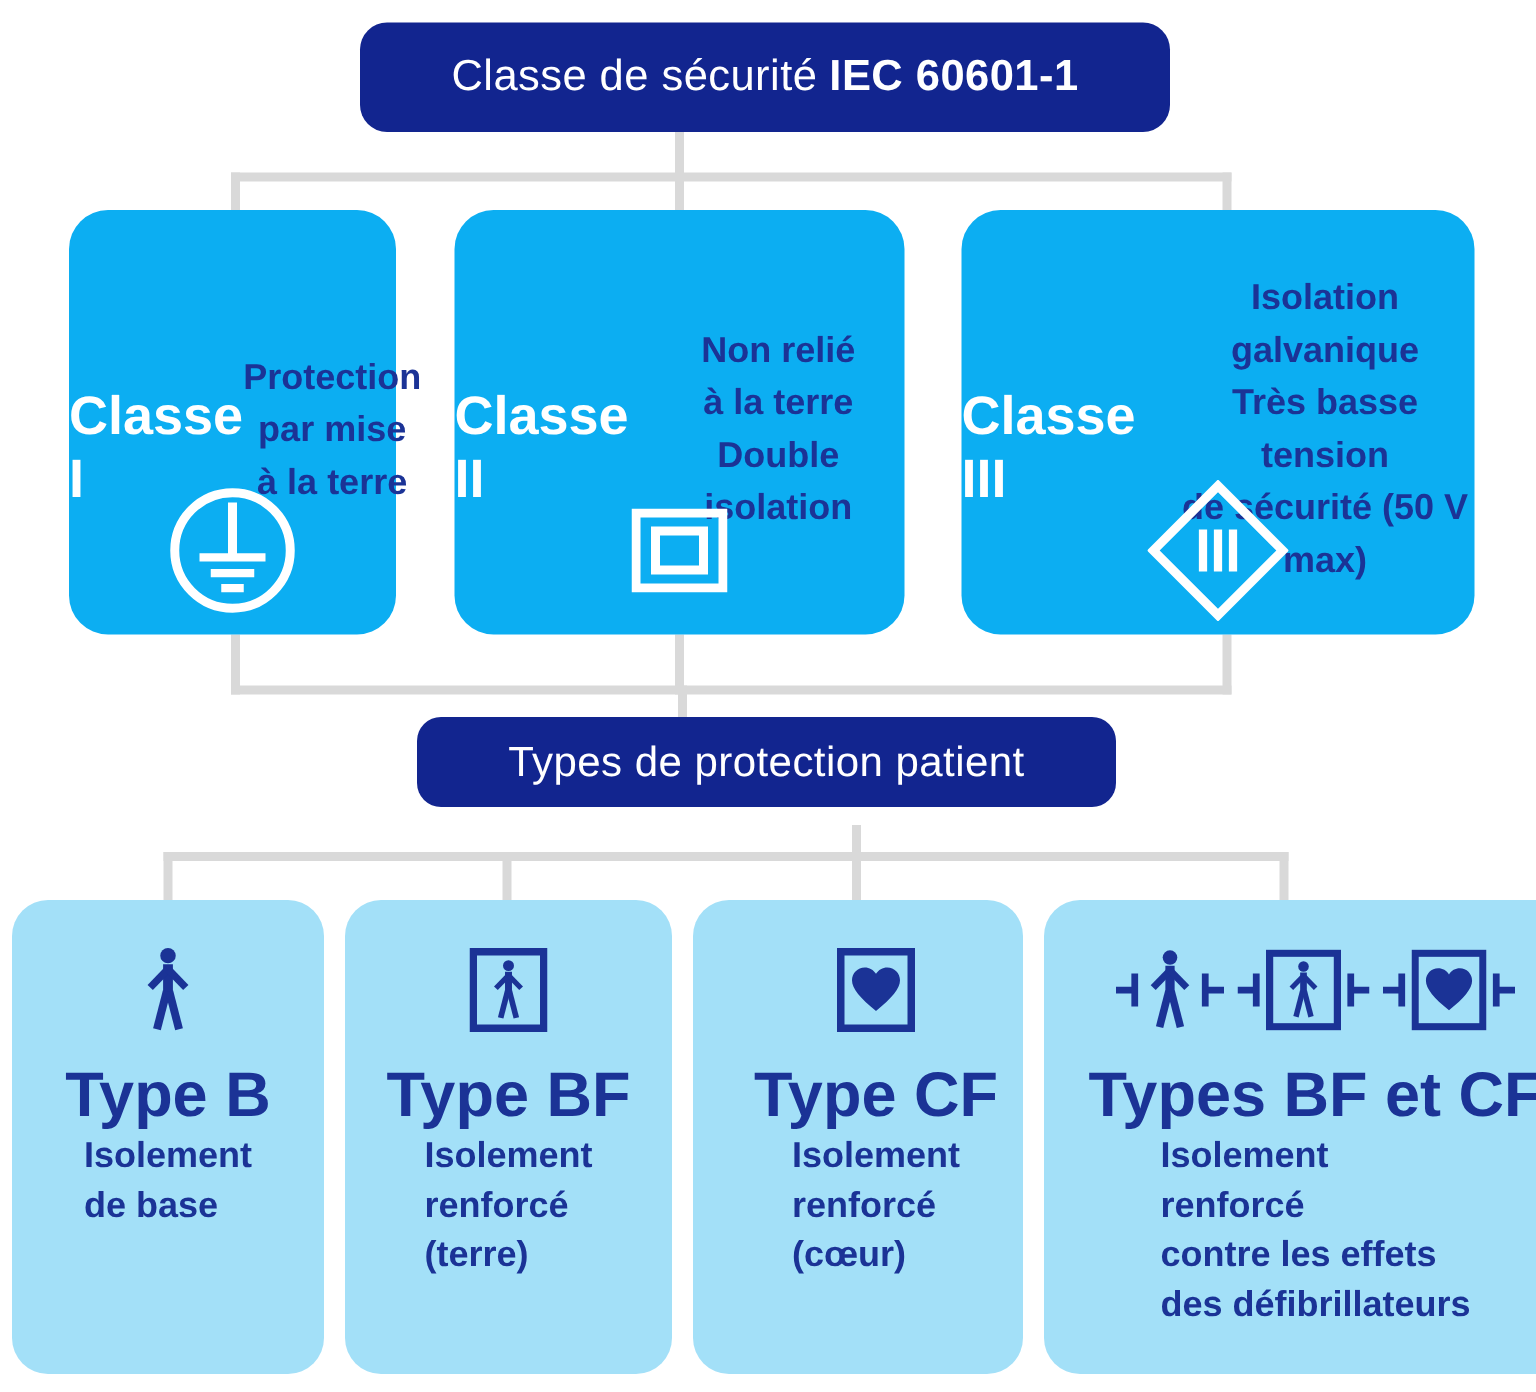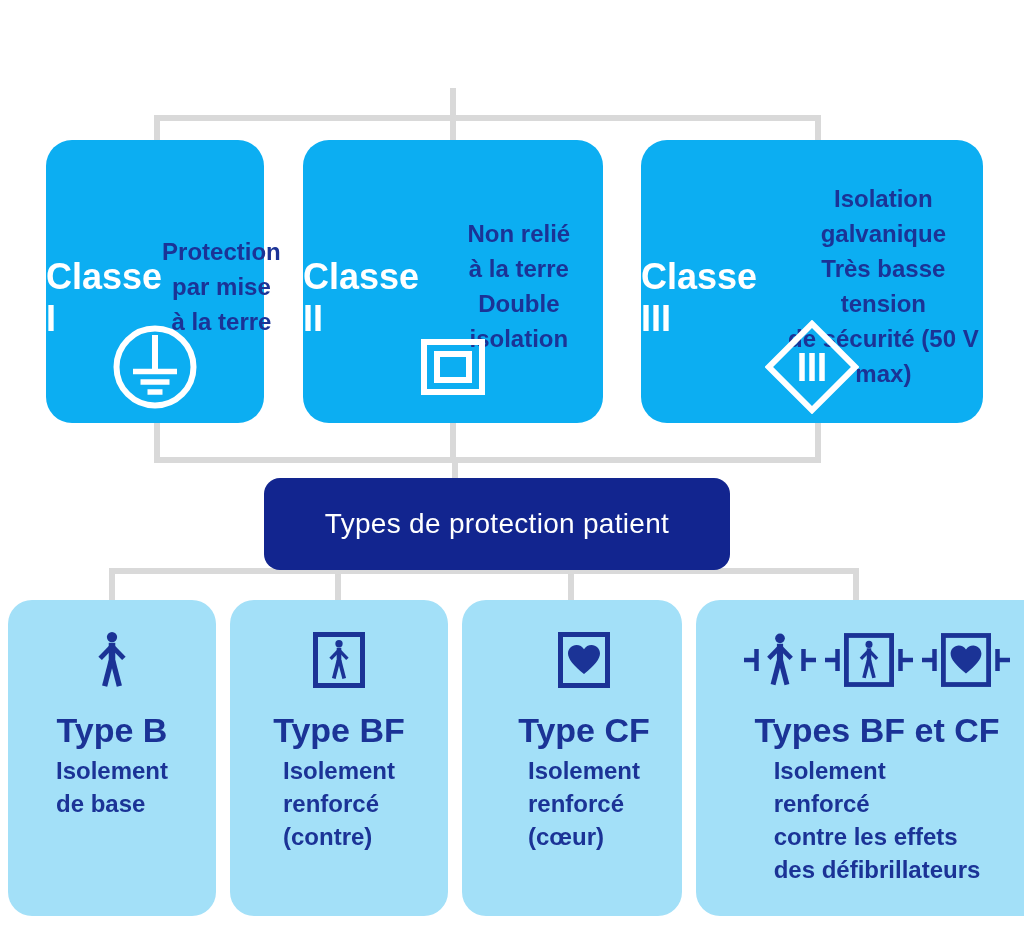--- a/index.html
+++ b/index.html
@@ -19,21 +19,21 @@
   .conn{position:absolute;background:var(--gray);}
 
   
   .pill{
     position:absolute;background:var(--navy);color:#fff;
     display:flex;align-items:center;justify-content:center;
     text-align:center;
   }
   .pill.root{left:240px;top:15px;width:540px;height:73px;border-radius:18px;font-size:29px;letter-spacing:.3px;}
   .pill.root b{font-weight:800;margin-left:8px;}
-  .pill.patient{left:264px;top:478px;width:466px;height:92px;border-radius:16px;font-size:28px;letter-spacing:.3px;}
+  .pill.patient{left:278px;top:478px;width:466px;height:60px;border-radius:16px;font-size:28px;letter-spacing:.3px;}
 
   
   .class-card{
     position:absolute;top:140px;height:283px;background:var(--cyan);
     border-radius:26px;display:flex;flex-direction:row;align-items:center;
   }
   .class-card .ttl{margin-top:33px;font-size:36px;font-weight:800;color:#fff;line-height:42px;}
   .class-card .sub{margin-top:9px;font-size:24px;font-weight:700;color:var(--navy-text);line-height:35px;text-align:center;}
   .class-card .sym{position:absolute;left:0;right:0;display:flex;justify-content:center;}
 
@@ -43,21 +43,21 @@
   #card-c1 .sym{bottom:14px;}
   #card-c2 .sym{bottom:28px;}
   #card-c3 .sym{bottom:9px;}
 
   
   .type-card{
     position:absolute;top:600px;height:316px;background:var(--light-blue);
     border-radius:24px;display:flex;flex-direction:column;align-items:center;
   }
   .type-card .icons{margin-top:24px;height:72px;display:flex;align-items:center;justify-content:center;gap:10px;}
-  .type-card .ttl{margin-top:12px;font-size:34px;font-weight:800;color:var(--navy-text);line-height:44px;}
+  .type-card .ttl{margin-top:12px;font-size:42px;font-weight:800;color:var(--navy-text);line-height:44px;}
   .type-card .sub{margin-top:2px;font-size:24px;font-weight:700;color:var(--navy-text);line-height:33px;text-align:left;}
 
   #card-t1{left:8px;width:208px;}
   #card-t2{left:230px;width:218px;}
   #card-t3{left:462px;width:220px;padding-left:24px;}
   #card-t4{left:696px;width:362px;}
 
   .defib-group{display:flex;align-items:center;gap:3px;}
   svg{display:block;}
 </style>
@@ -78,20 +78,24 @@
   <div class="conn" style="left:154px;top:457px;width:667px;height:6px;"></div>
   <div class="conn" style="left:452px;top:457px;width:6px;height:21px;"></div>
 
   <div class="conn" style="left:568px;top:550px;width:6px;height:24px;"></div>
   <div class="conn" style="left:109px;top:568px;width:750px;height:6px;"></div>
   <div class="conn" style="left:109px;top:568px;width:6px;height:32px;"></div>
   <div class="conn" style="left:335px;top:568px;width:6px;height:32px;"></div>
   <div class="conn" style="left:568px;top:568px;width:6px;height:32px;"></div>
   <div class="conn" style="left:853px;top:568px;width:6px;height:32px;"></div>
 
+  <div class="pill root">
+    <span>Classe de sécurité</span>
+      <b>IEC 60601-1</b>
+  </div>
 
   <div class="class-card" id="card-c1">
     <div class="ttl">Classe I</div>
     <div class="sub">
       <div>Protection</div>
       <div>par mise</div>
       <div>à la terre</div>
     </div>
     <div class="sym">
       <svg width="84" height="84" viewBox="0 0 84 84" fill="none" stroke="#ffffff">
@@ -171,21 +175,21 @@
           <line x1="22" y1="18" x2="36.5" y2="33" stroke-width="6"></line>
           <line x1="21" y1="36" x2="13" y2="67" stroke-width="6.5"></line>
           <line x1="23" y1="36" x2="31" y2="67" stroke-width="6.5"></line>
         </g>
       </svg>
     </div>
     <div class="ttl">Type BF</div>
     <div class="sub">
       <div>Isolement</div>
       <div>renforcé</div>
-      <div>(contre)</div>
+      <div>(terre)</div>
     </div>
   </div>
 
   <div class="type-card" id="card-t3">
     <div class="icons">
       <svg width="52" height="56" viewBox="0 0 52 56">
         <rect x="2.5" y="2.5" width="47" height="51" fill="none" stroke="#1b3396" stroke-width="5"></rect>
         <path fill="#1b3396" transform="translate(10,13)" d="M16 29 C 5.5 20.5 0 14 0 8.5 C 0 3.8 3.8 0 8.5 0 C 11.6 0 14.3 1.6 16 4.2 C 17.7 1.6 20.4 0 23.5 0 C 28.2 0 32 3.8 32 8.5 C 32 14 26.5 20.5 16 29 Z"></path>
       </svg>
     </div>

